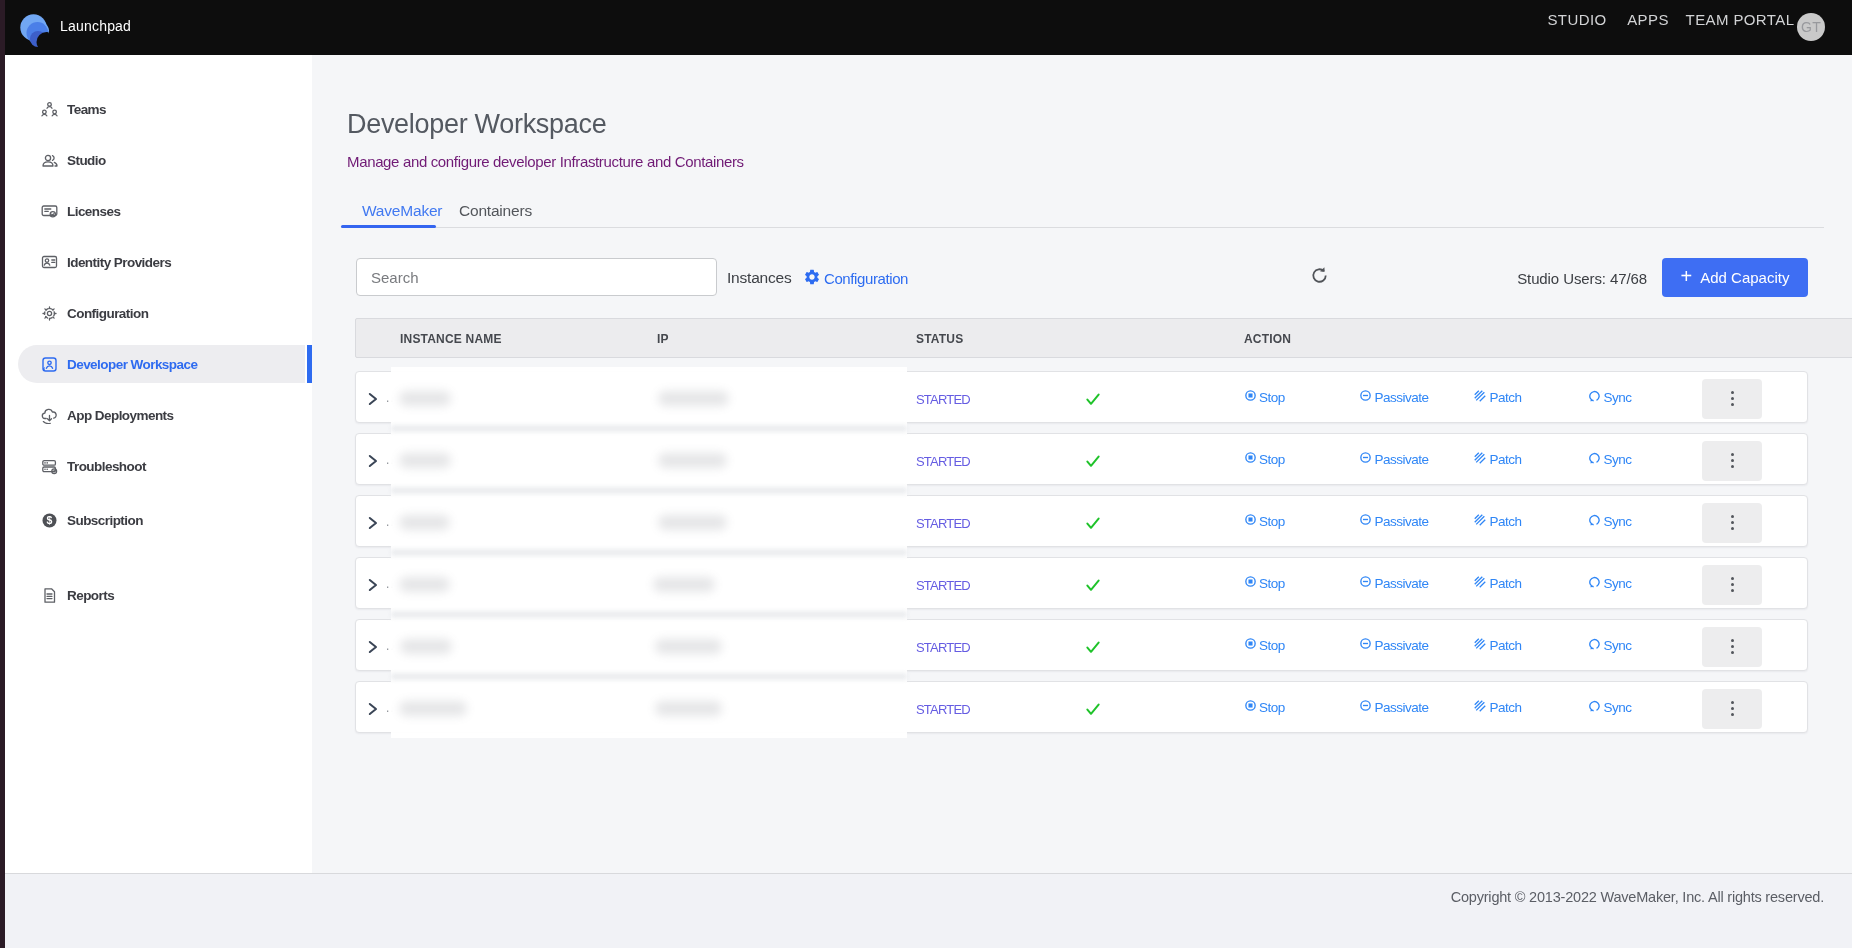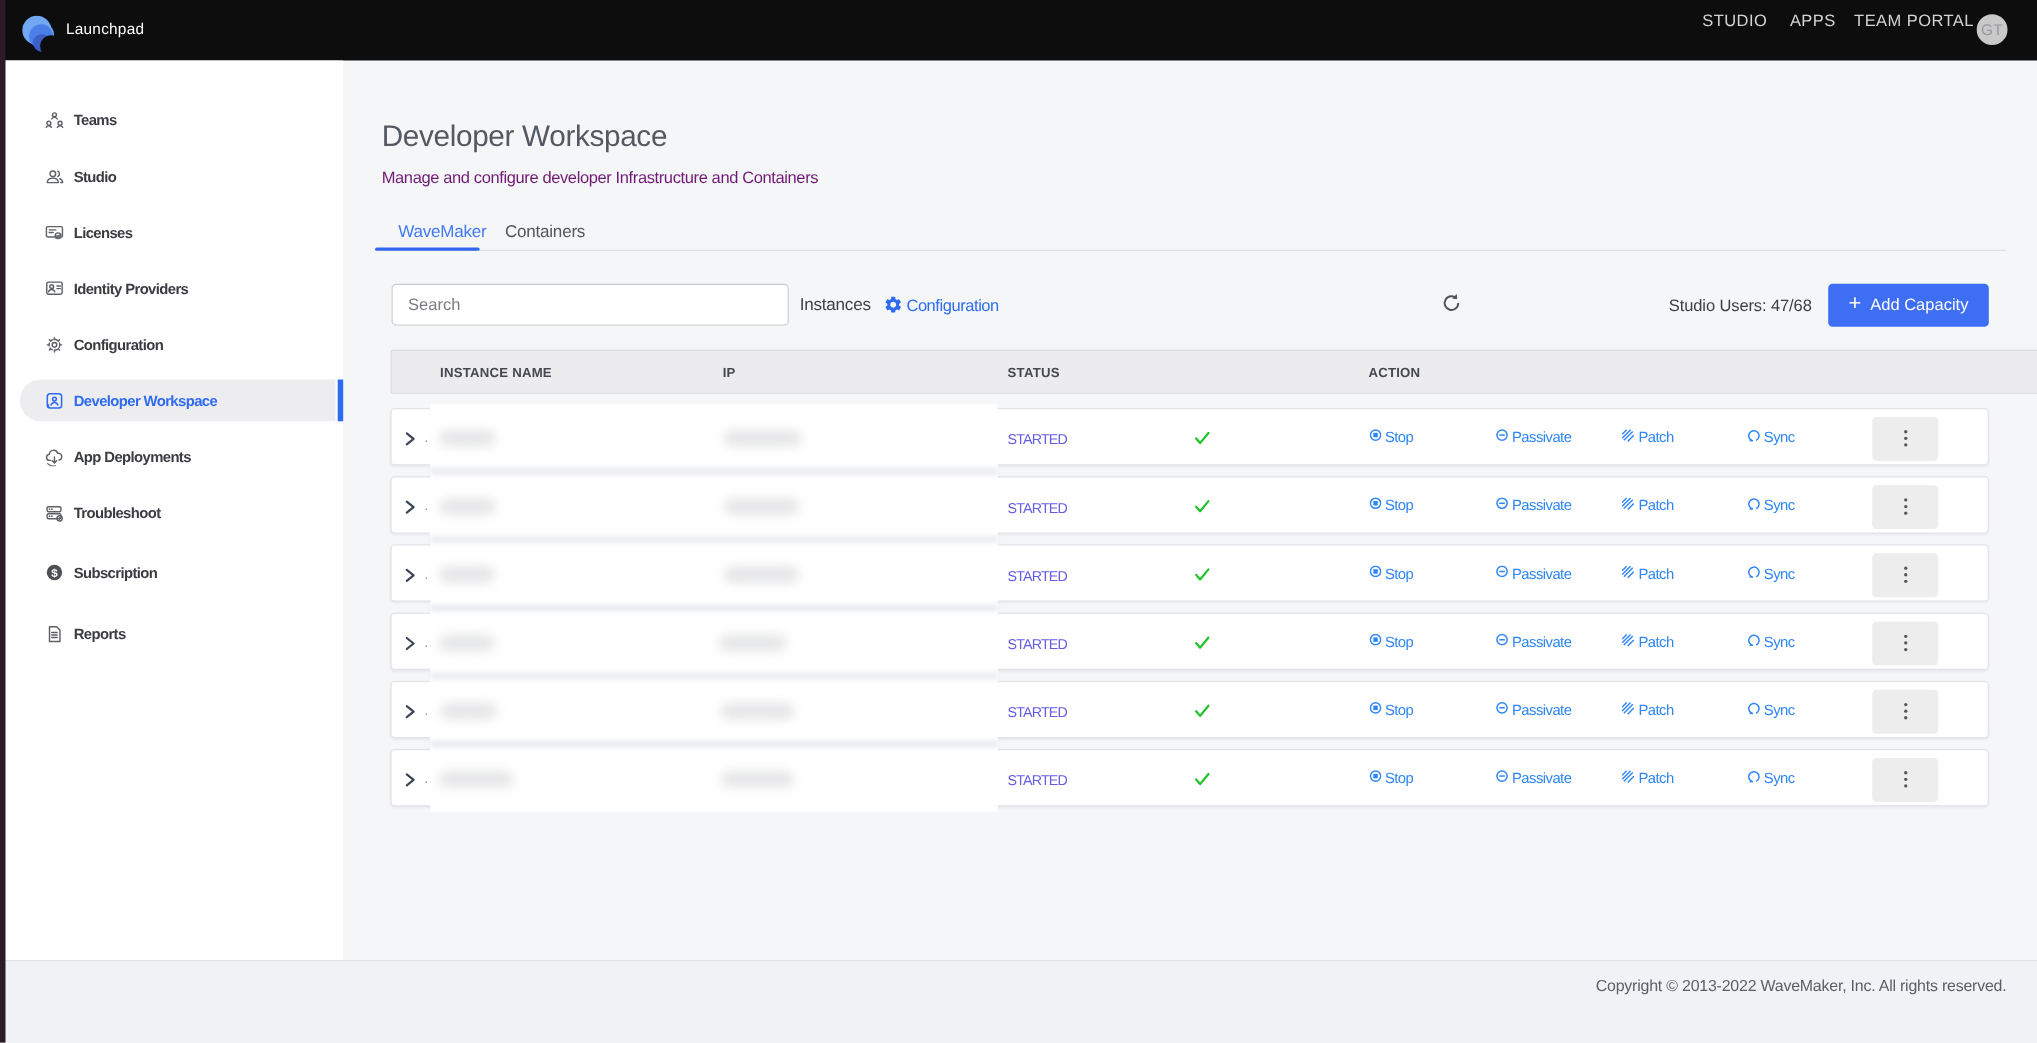--- a/index.html
+++ b/index.html
@@ -177,21 +177,21 @@
       </svg>
       <span>Troubleshoot</span>
     </div>
 <div class="mi" style="top:453px">
       <svg width="17" height="17" viewBox="0 0 17 17">
 <circle cx="8.5" cy="8.5" r="7" fill="#4e5055"></circle>
 <text x="8.5" y="12.1" text-anchor="middle" font-size="10.5" font-weight="bold" fill="#ffffff" font-family="Liberation Sans">$</text>
 </svg>
       <span>Subscription</span>
     </div>
-<div class="mi" style="top:509px">
+<div class="mi" style="top:528px">
       <svg width="17" height="17" viewBox="0 0 17 17">
 <g fill="none" stroke="#5e6066" stroke-width="1.3" stroke-linecap="round" stroke-linejoin="round">
 <path d="M4 1.8h6.5l3 3v10.4H4z"></path>
 <path d="M6 7h5M6 9.3h5M6 11.6h5"></path>
 </g>
       </svg>
       <span>Reports</span>
     </div>
 </div>
 

